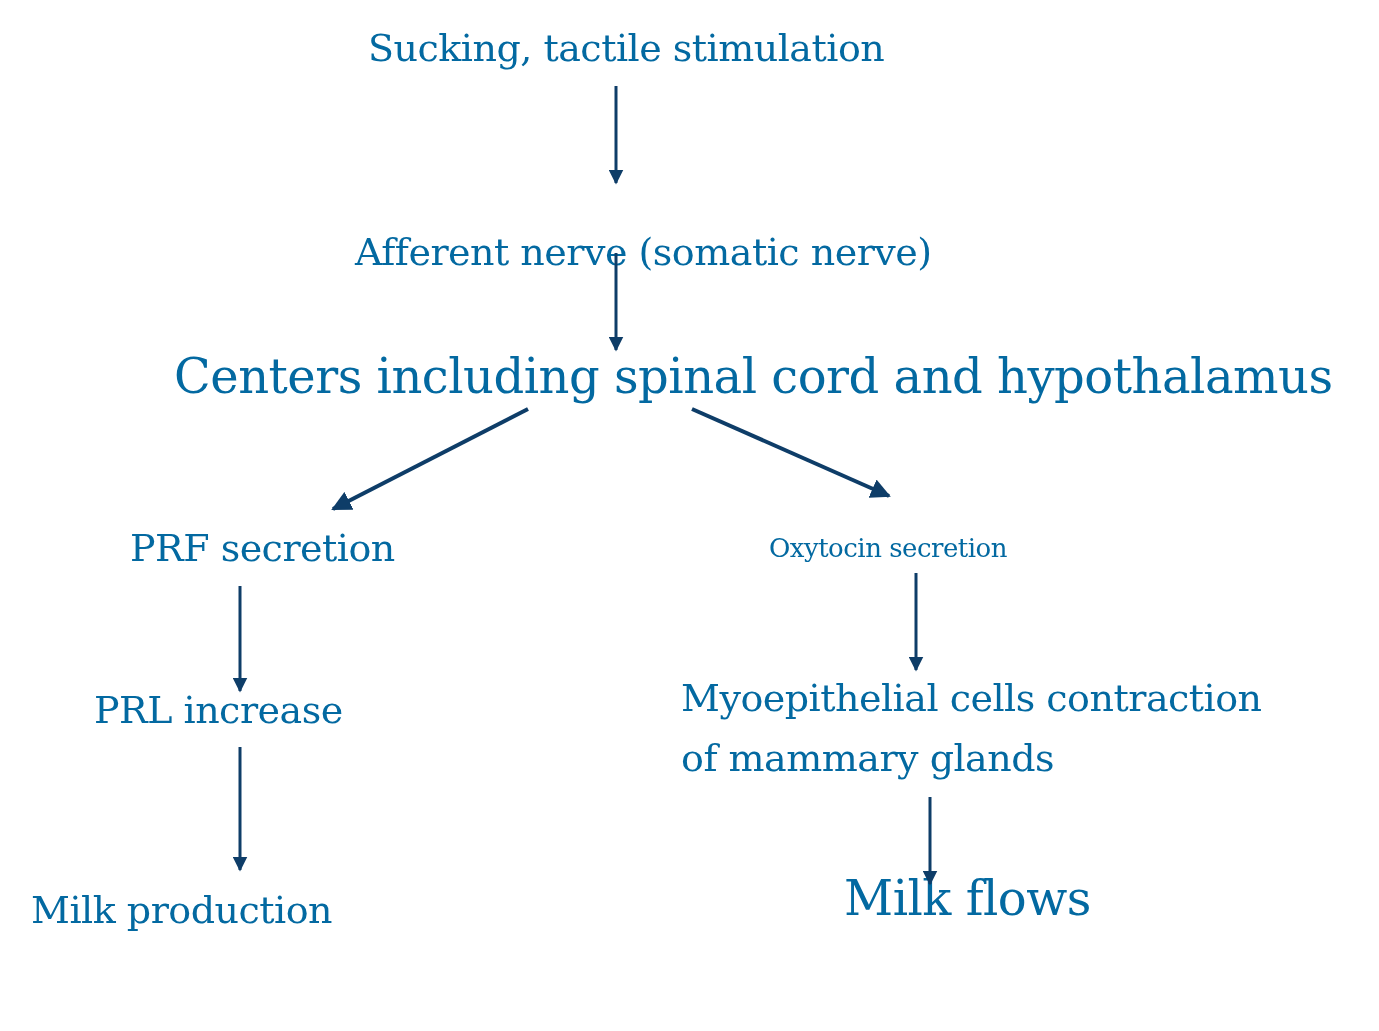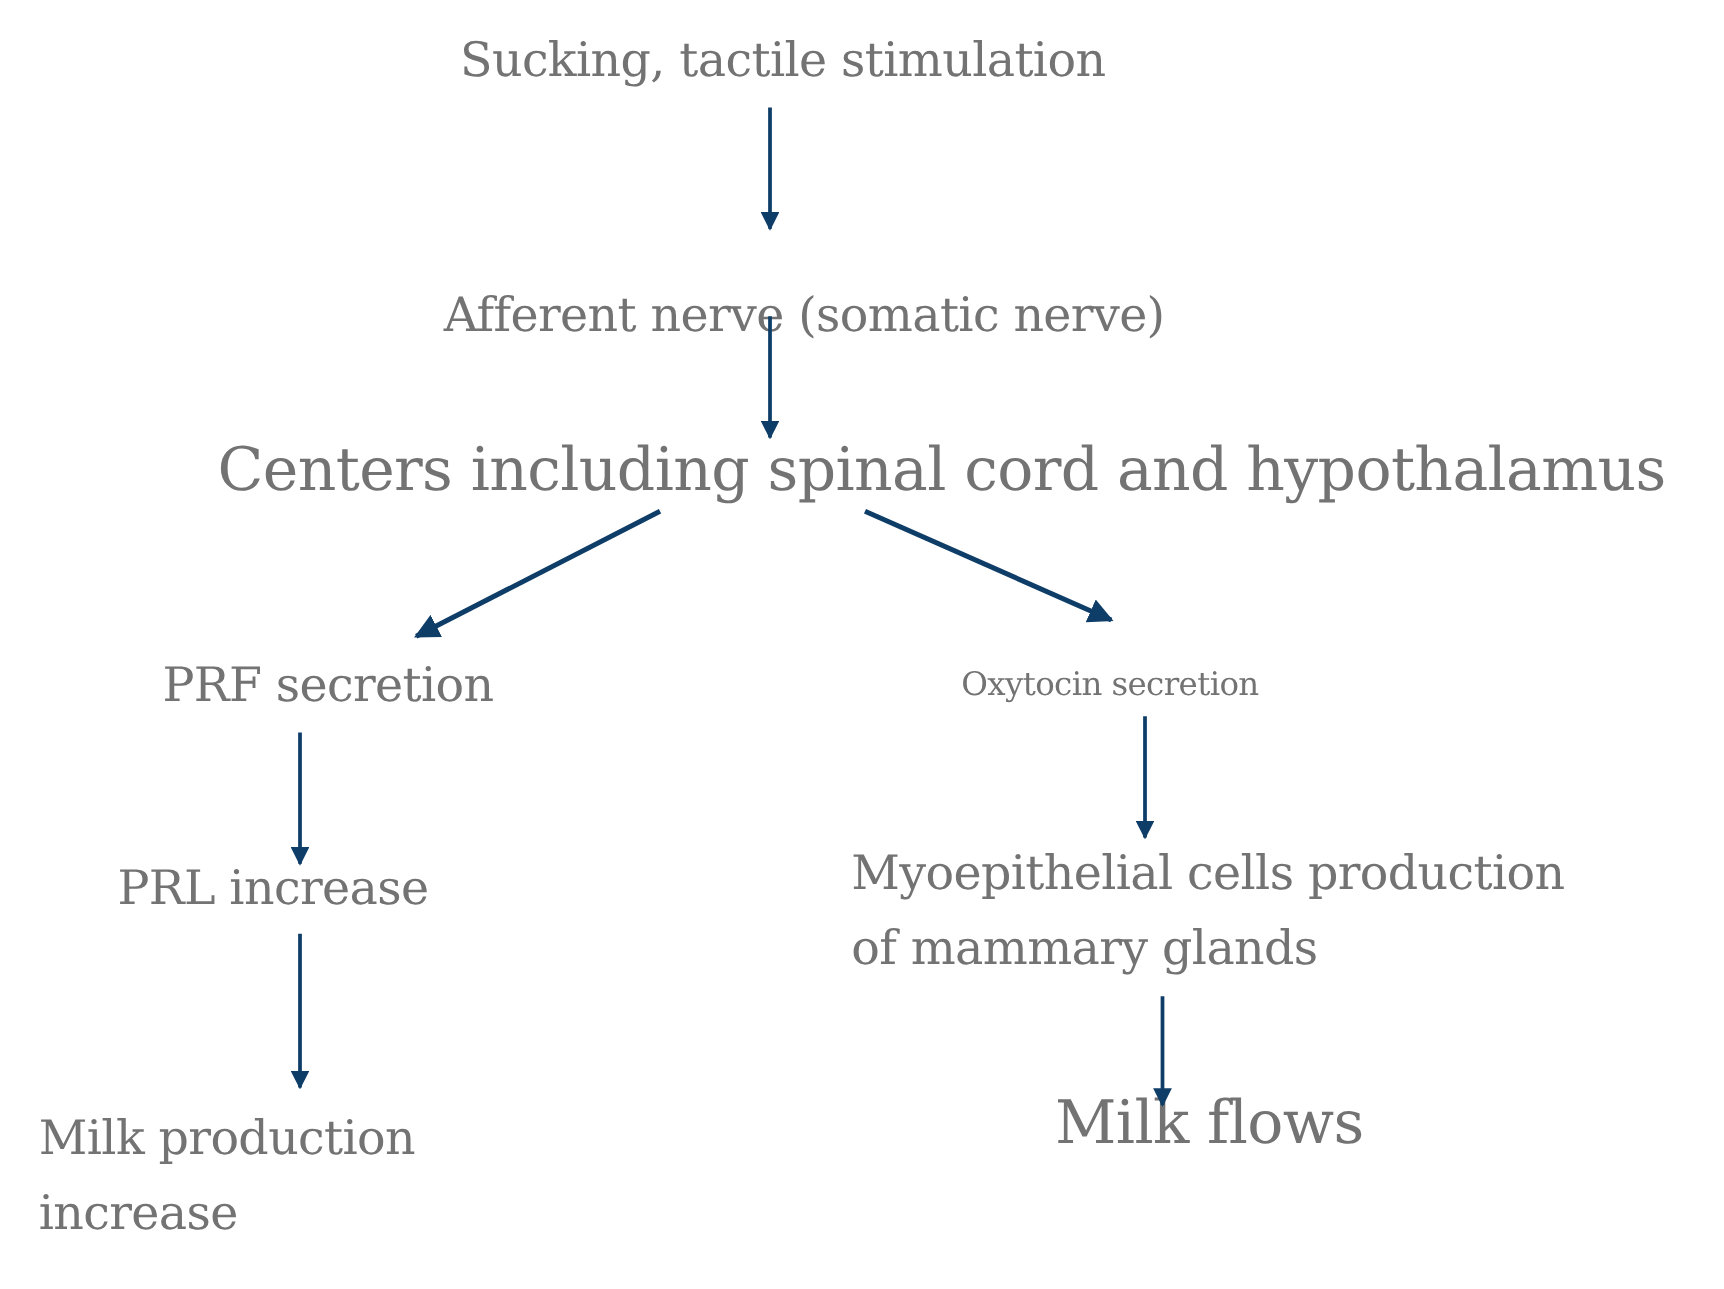--- a/index.html
+++ b/index.html
@@ -1,43 +1,42 @@
 <!DOCTYPE html>
 <html><head>
   <meta charset="utf-8">
   <style>
     html, body { margin: 0; padding: 0; background: #ffffff; }
     body { width: 1379px; height: 1031px; position: relative; overflow: hidden; }
     .node {
       position: absolute;
-      color: #737373;
+      color: #0369a1;
       font-family: "DejaVu Serif", "Liberation Serif", serif;
       font-size: 40px;
       line-height: 60px;
       white-space: nowrap;
       letter-spacing: -0.5px;
     }
     svg.arrows { position: absolute; left: 0; top: 0; }
   </style>
 </head>
 <body>
 
 <div class="node" style="left:368px; top:18px; font-size:38px;">Sucking, tactile stimulation</div>
 <div class="node" style="left:355px; top:194px; font-size:38px;margin-top:28px;">Afferent nerve (somatic  nerve)</div>
 <div class="node" style="left:174px; top:346px; font-size:48px;">Centers including spinal cord and hypothalamus</div>
 <div class="node" style="left:130px; top:518px; font-size:38px;">PRF secretion</div>
 <div class="node" style="left:769px; top:518px; font-size:26px;">Oxytocin secretion</div>
 <div class="node" style="left:94px; top:680px; font-size:38px;">PRL increase</div>
 <div class="node" style="left:681px; top:668px; font-size:38px;">
-  <div>Myoepithelial cells production</div>
+  <div>Myoepithelial cells contraction</div>
   <div>of mammary glands</div>
 </div>
 <div class="node" style="left:31px; top:880px; font-size:38px;">
   <div>Milk production</div>
-  <div>increase</div>
 </div>
 <div class="node" style="left:844px; top:868px; font-size:48px;">Milk flows</div>
 
 <svg class="arrows" width="1379" height="1031">
   <defs>
     <marker id="ah" viewBox="0 0 10 10" refX="9" refY="5" markerWidth="5" markerHeight="5" orient="auto-start-reverse">
       <path d="M0,0 L10,5 L0,10 z" fill="#0e3d68"></path>
     </marker>
   </defs>
   <line x1="616" y1="86" x2="616" y2="183" stroke="#0e3d68" stroke-width="3" marker-end="url(#ah)"></line>

